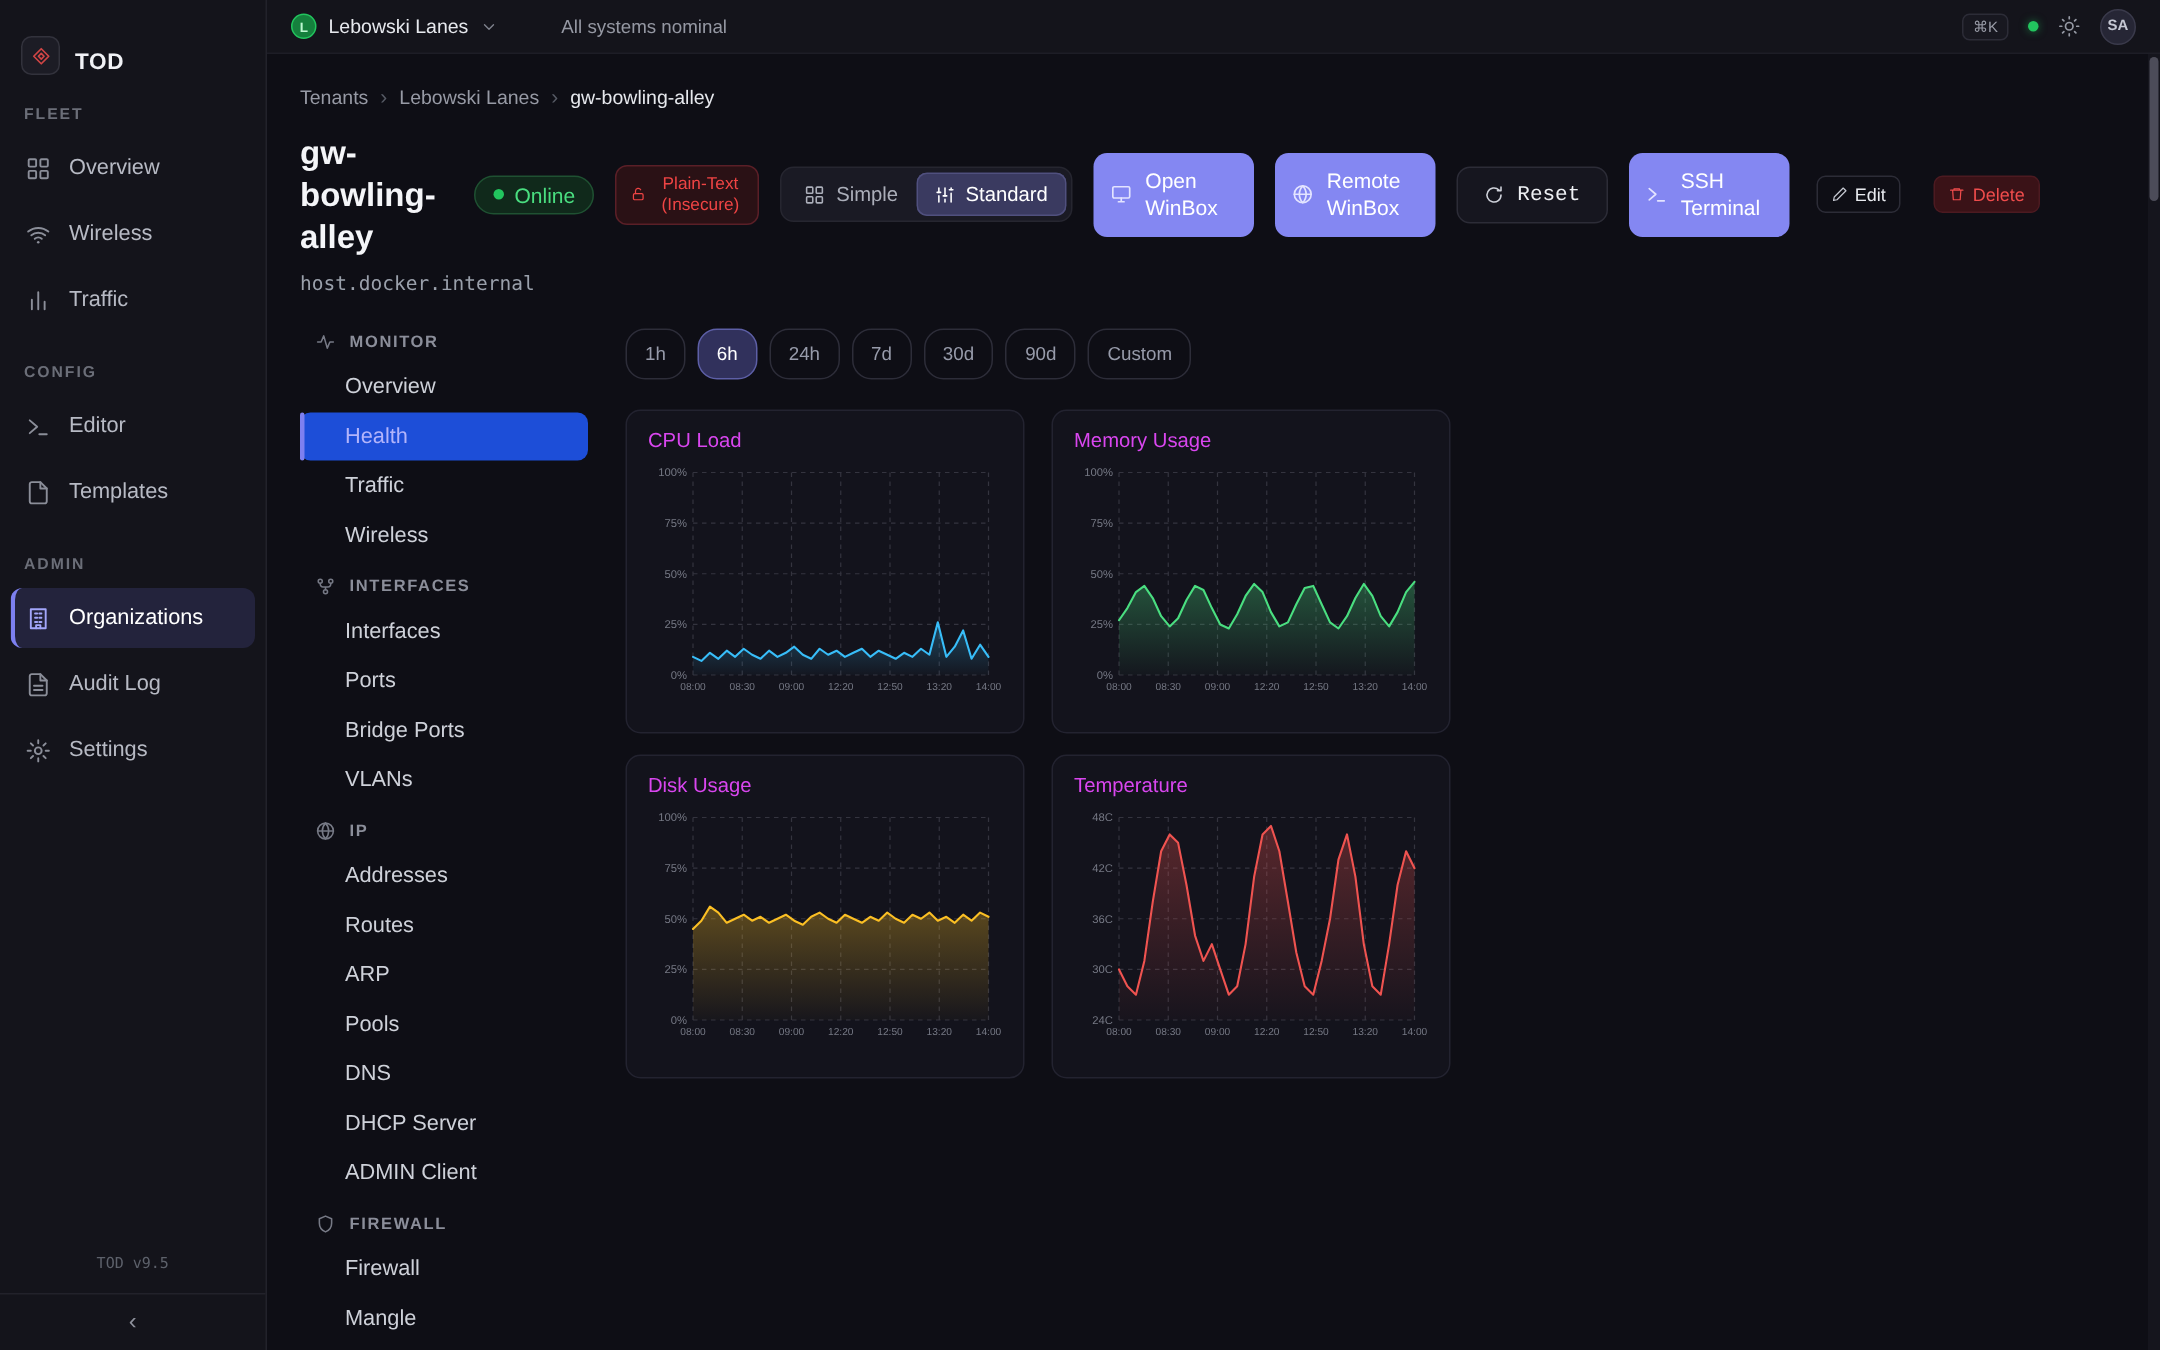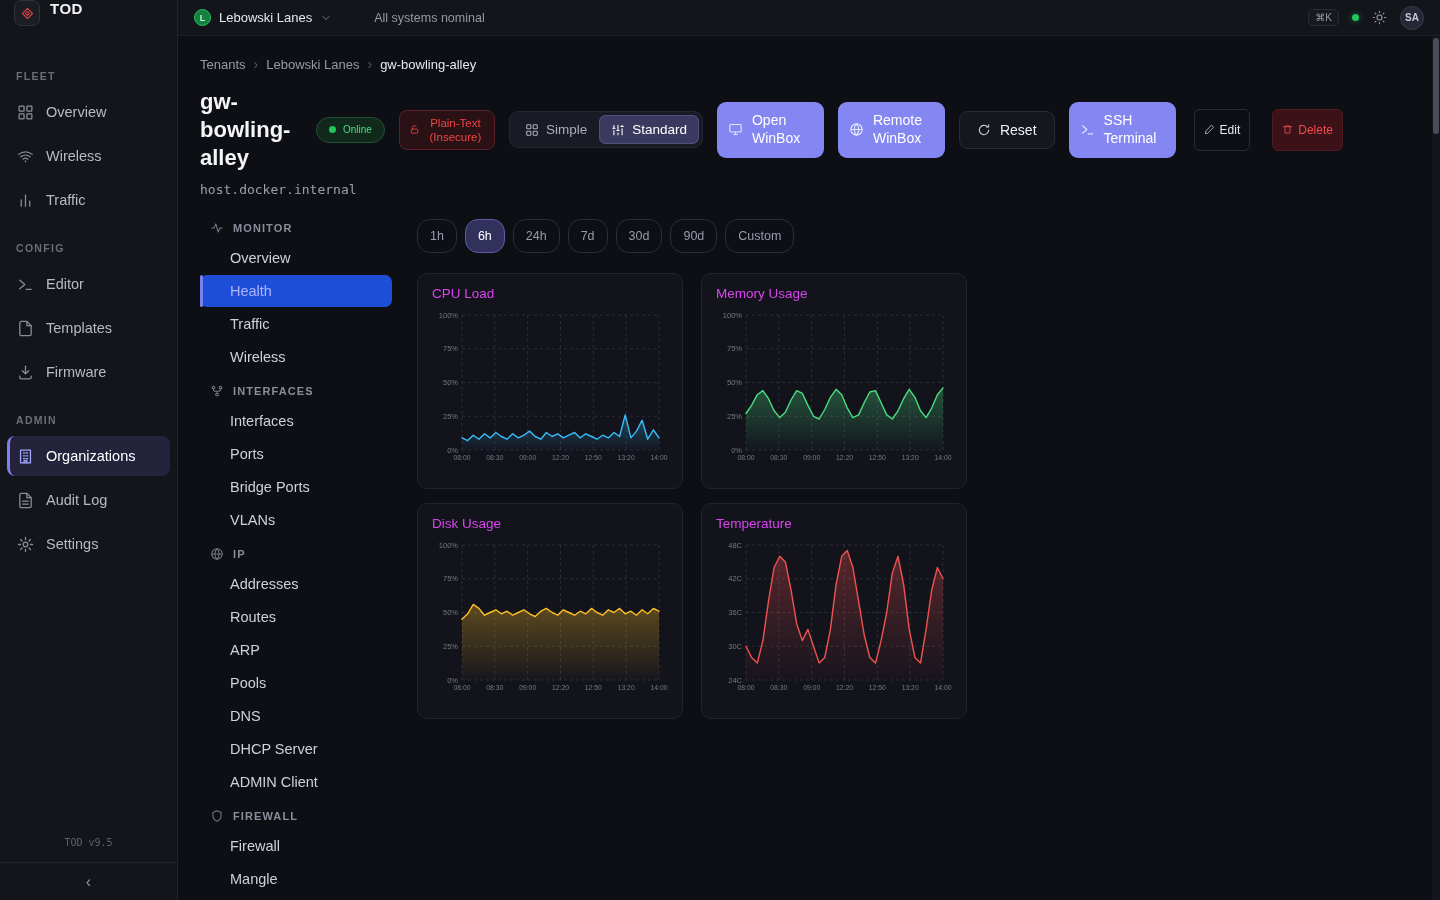--- a/index.html
+++ b/index.html
@@ -4,21 +4,21 @@
 <style>
   *{margin:0;padding:0;box-sizing:border-box}
   html,body{width:1440px;height:900px;overflow:hidden;background:#0e0e15;color:#e5e7eb;
     font-family:"Liberation Sans",sans-serif;font-size:14px;-webkit-font-smoothing:antialiased}
   svg{display:block}
   .ic{stroke:currentColor;fill:none;stroke-width:1.8;stroke-linecap:round;stroke-linejoin:round}
 
   
   .sidebar{position:fixed;left:0;top:0;width:178px;height:900px;background:#14141b;
     border-right:1px solid #22222b;display:flex;flex-direction:column;z-index:5}
-  .logo-row{height:50px;display:flex;align-items:flex-start;gap:10px;padding:0 14px}
+  .logo-row{height:50px;display:flex;align-items:flex-end;gap:10px;padding:0 14px}
   .logo-box{width:26px;height:26px;border-radius:7px;background:#1c1c25;border:1px solid #32323c;
     display:flex;align-items:center;justify-content:center;color:#d04545}
   .app-name{font-weight:700;font-size:15px;letter-spacing:.5px;color:#f1f2f6}
   .nav-section{padding:20px 16px 8px;font-size:10.5px;letter-spacing:1.3px;color:#6b6e78;font-weight:700}
   .nav-item{display:flex;align-items:center;gap:12px;height:40px;padding:0 10px;margin:2px 7px;
     border-radius:8px;color:#b7bac4;font-size:14.5px;cursor:pointer}
   .nav-item .nico{color:#8b8e99;width:17px;height:17px}
   .nav-item.active{background:#23233c;color:#fff;border-left:3px solid #7d80f0;padding-left:7px}
   .nav-item.active .nico{color:#a3a6fa}
   .sidebar-bottom{margin-top:auto}
@@ -46,38 +46,38 @@
   
   .main{margin-left:178px;padding-top:36px;height:900px;overflow:hidden}
   .breadcrumb{padding:20px 0 0 22px;font-size:13px;display:flex;align-items:center;gap:8px;color:#979aa5}
   .breadcrumb .crumb{cursor:pointer}
   .breadcrumb .sep{color:#565a64;font-size:14px}
   .breadcrumb .current{color:#e6e8ed}
 
   .page-header{display:flex;align-items:center;gap:14px;padding:16px 0 0 22px}
   .device-title{width:102px;font-size:22px;font-weight:700;line-height:1.27;color:#f4f5f8;flex-shrink:0;word-wrap:break-word}
   .badge-online{display:flex;align-items:center;gap:7px;background:#10291b;border:1px solid #1f5132;
-    color:#4ade80;height:26px;padding:0 12px;border-radius:13px;font-size:10px;flex-shrink:0}
+    color:#4ade80;height:26px;padding:0 12px;border-radius:13px;font-size:14px;flex-shrink:0}
   .badge-online .dot{width:7px;height:7px;border-radius:50%;background:#22c55e}
   .badge-warning{display:flex;align-items:center;gap:6px;background:#2a1115;border:1px solid #5a1f27;
     color:#ef4444;border-radius:8px;padding:5px 9px;font-size:11.5px;line-height:1.25;width:96px;text-align:center;flex-shrink:0}
   .badge-warning .wico{flex-shrink:0;width:11px;height:11px}
   .mode-toggle{display:flex;background:#1a1a24;border:1px solid #262630;border-radius:9px;padding:3px;flex-shrink:0}
   .mode-btn{display:flex;align-items:center;gap:7px;height:29px;padding:0 12px;border-radius:7px;
     font-size:13.5px;color:#abaeb9;background:transparent;border:none;cursor:pointer;font-family:inherit}
   .mode-btn .mico{width:14px;height:14px}
   .mode-btn.active{background:#3a3a60;color:#fff;box-shadow:inset 0 0 0 1px #50507e}
   .btn-purple{width:107px;height:56px;background:#8487f2;border:none;border-radius:9px;color:#fff;
     display:flex;align-items:center;gap:9px;padding:0 11px;font-size:14px;line-height:1.25;text-align:left;
     cursor:pointer;font-family:inherit;flex-shrink:0}
   .btn-purple .bico{color:#e3e4ff;width:15px;height:15px;flex-shrink:0}
   .btn-reset{height:38px;padding:0 17px;background:#16161f;border:1px solid #2c2c37;border-radius:9px;
-    color:#eef0f4;display:flex;gap:9px;align-items:center;font-size:14px;cursor:pointer;font-family:Liberation Sans, sans-serif;flex-shrink:0}
+    color:#eef0f4;display:flex;gap:9px;align-items:center;font-size:14px;cursor:pointer;font-family:Liberation Mono, monospace;flex-shrink:0}
   .btn-reset .bico{width:14px;height:14px;color:#cfd2da}
-  .btn-small{height:42px;padding:0 9px;border-radius:6px;font-size:12px;display:flex;gap:5px;align-items:center;
+  .btn-small{height:25px;padding:0 9px;border-radius:6px;font-size:12px;display:flex;gap:5px;align-items:center;
     cursor:pointer;font-family:inherit;flex-shrink:0}
   .btn-edit{background:transparent;border:1px solid #2c2c37;color:#e8eaef;margin-left:4px}
   .btn-edit .bico{width:11px;height:11px;color:#c4c7d0}
   .btn-delete{background:#3a1217;border:1px solid #4c1a21;color:#ef4c4c;margin-left:8px}
   .btn-delete .bico{width:11px;height:11px}
 
   .hostname{font-family:"DejaVu Sans Mono",monospace;font-size:13px;color:#9aa0ab;padding:10px 0 0 22px}
 
   .content-row{display:flex;align-items:flex-start;padding:14px 0 0 22px}
   .subnav{width:192px;flex-shrink:0}
@@ -160,30 +160,20 @@
     <span>Editor</span>
   </div>
   <div class="nav-item">
     <span class="nico">
         <svg class="ic" width="17" height="17" viewBox="0 0 24 24">
           <path d="M14 2H6a2 2 0 0 0-2 2v16a2 2 0 0 0 2 2h12a2 2 0 0 0 2-2V8z"></path>
           <path d="M14 2v6h6"></path>
         </svg>
       </span>
     <span>Templates</span>
-  </div>
-  <div class="nav-item">
-    <span class="nico">
-        <svg class="ic" width="17" height="17" viewBox="0 0 24 24">
-          <path d="M12 3v10"></path>
-          <path d="M7.5 9.5L12 14l4.5-4.5"></path>
-          <path d="M4 17v2a2 2 0 0 0 2 2h12a2 2 0 0 0 2-2v-2"></path>
-        </svg>
-      </span>
-    <span>Firmware</span>
   </div>
 
   <div class="nav-section">ADMIN</div>
   <div class="nav-item active">
     <span class="nico">
         <svg class="ic" width="17" height="17" viewBox="0 0 24 24">
           <rect x="5" y="3" width="14" height="18"></rect>
           <path d="M9 7h2M13 7h2M9 11h2M13 11h2M9 15h2M13 15h2"></path>
           <path d="M10 21v-3h4v3"></path>
         </svg>

